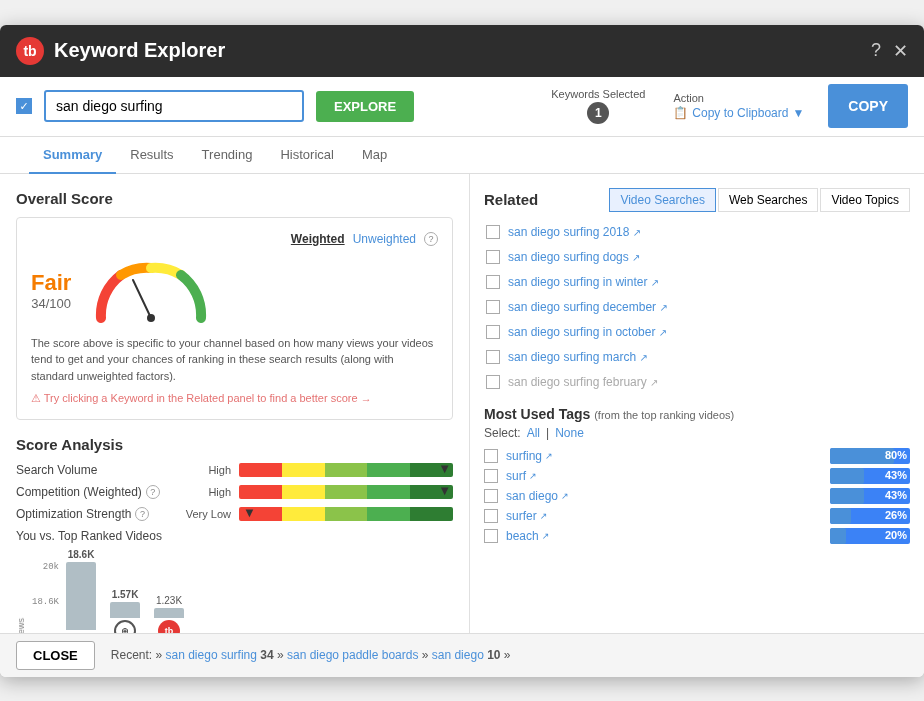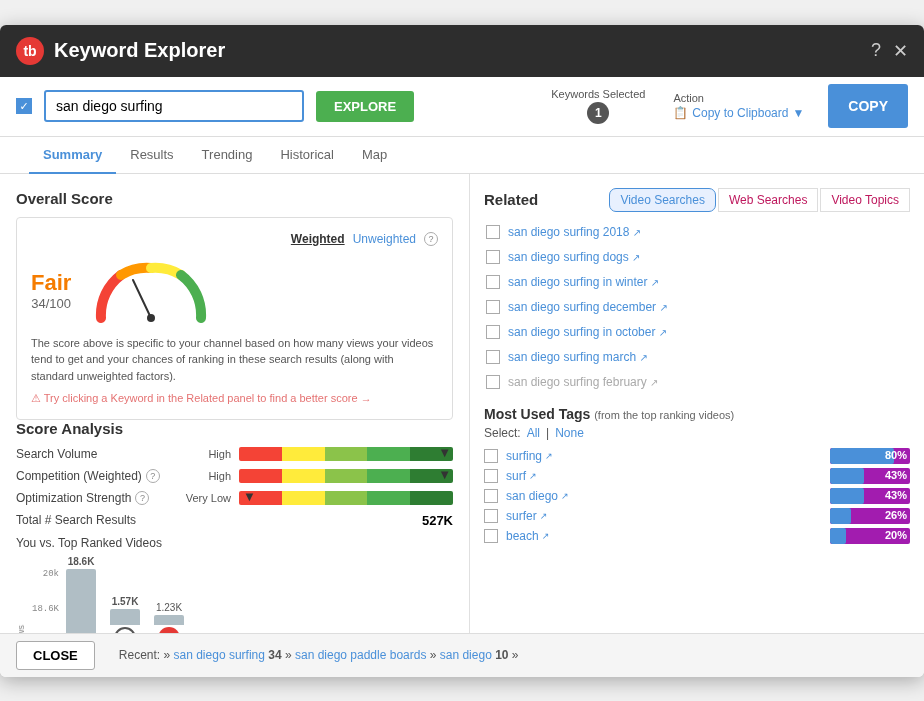--- a/index.html
+++ b/index.html
@@ -33,21 +33,21 @@
     .nav-tab.active { color: #4a90d9; border-bottom: 2px solid #4a90d9; font-weight: 600; }
 
     
     .main-content { display: flex; flex: 1; overflow: hidden; }
 
     
     .left-panel { width: 470px; padding: 16px; overflow-y: auto; border-right: 1px solid #e0e0e0; flex-shrink: 0; }
     .section-title { font-size: 15px; font-weight: bold; color: #333; margin-bottom: 10px; }
 
     
-    .overall-score-card { border: 1px solid #ddd; border-radius: 4px; padding: 14px; }
+    .overall-score-card { border: 1px solid #ddd; border-radius: 4px; padding: 14px; margin-bottom: 16px; }
     .score-header { display: flex; justify-content: space-between; align-items: center; margin-bottom: 12px; }
     .score-tabs { display: flex; gap: 8px; }
     .score-tab { font-size: 12px; color: #4a90d9; cursor: pointer; }
     .score-tab.active { font-weight: bold; color: #333; text-decoration: underline; }
     .score-gauge-area { display: flex; align-items: center; gap: 20px; margin-bottom: 12px; }
     .score-value { text-align: center; }
     .score-fair { font-size: 22px; font-weight: bold; color: #f57c00; }
     .score-number { font-size: 13px; color: #666; }
     .gauge { position: relative; width: 120px; height: 65px; }
     .gauge svg { width: 120px; height: 65px; }
@@ -68,42 +68,42 @@
     .bar-dark-green { background: #2e7d32; flex: 1; }
     .metric-total { display: flex; justify-content: flex-end; font-size: 13px; font-weight: bold; margin-bottom: 8px; }
 
     
     .right-panel { flex: 1; padding: 14px; overflow-y: auto; display: flex; flex-direction: column; gap: 12px; }
     
     
     .related-header { display: flex; align-items: center; justify-content: space-between; margin-bottom: 8px; }
     .related-title { font-size: 15px; font-weight: bold; color: #333; }
     .related-tabs { display: flex; gap: 2px; }
-    .related-tab { padding: 4px 10px; font-size: 12px; border: 1px solid #ddd; cursor: pointer; background: #fff; color: #be185d; }
-    .related-tab.active { background: #e8f0fe; border-color: #4a90d9; color: #4a90d9; border-radius: 7px; }
+    .related-tab { padding: 4px 10px; font-size: 12px; border: 1px solid #ddd; cursor: pointer; background: #fff; color: #000000; }
+    .related-tab.active { background: #e8f0fe; border-color: #4a90d9; color: #4a90d9; }
     .related-list { display: flex; flex-direction: column; gap: 1px; overflow-y: auto; max-height: 210px; }
     .related-item { display: flex; align-items: center; gap: 8px; padding: 5px 2px; font-size: 12px; color: #4a90d9; cursor: pointer; }
     .related-checkbox { width: 14px; height: 14px; border: 1px solid #aaa; flex-shrink: 0; cursor: pointer; }
     
     
     .tags-section { }
     .tags-header { font-size: 14px; font-weight: bold; color: #333; margin-bottom: 4px; }
     .tags-header span { font-size: 11px; font-weight: normal; color: #666; }
     .tags-select-row { display: flex; align-items: center; gap: 6px; margin-bottom: 8px; font-size: 12px; color: #555; }
     .tags-select-link { color: #4a90d9; cursor: pointer; }
     .tags-list { display: flex; flex-direction: column; gap: 4px; overflow-y: auto; max-height: 130px; }
     .tag-item { display: flex; align-items: center; gap: 8px; font-size: 12px; }
     .tag-checkbox { width: 14px; height: 14px; border: 1px solid #aaa; flex-shrink: 0; cursor: pointer; }
     .tag-name { color: #4a90d9; cursor: pointer; flex: 1; display: flex; align-items: center; gap: 3px; }
     .tag-bar-fill { height: 100%; background: #4a90d9; border-radius: 2px; position: absolute; left: 0; top: 0; }
-    .tag-bar-wrapper { position: relative; width: 80px; height: 16px; background: #a21caf; border-radius: 2px; overflow: hidden; }
+    .tag-bar-wrapper { position: relative; width: 80px; height: 16px; background: #3b82f6; border-radius: 2px; overflow: hidden; }
     .tag-pct { font-size: 11px; color: #fff; position: absolute; right: 3px; top: 1px; z-index: 1; font-weight: bold; }
 
     
-    .footer { background: #f5f5f5; border-top: 1px solid #ddd; display: flex; align-items: center; padding: 0 16px; height: 44px; flex-shrink: 0; gap: 16px; }
+    .footer { background: #f5f5f5; border-top: 1px solid #ddd; display: flex; align-items: center; padding: 0 16px; height: 44px; flex-shrink: 0; gap: 8px; }
     .close-btn { background: #fff; border: 1px solid #aaa; border-radius: 3px; padding: 6px 16px; font-size: 13px; cursor: pointer; font-weight: bold; }
     .footer-recent { font-size: 12px; color: #555; margin-left: 8px; }
     .footer-link { color: #4a90d9; cursor: pointer; }
     .footer-num { color: #555; font-weight: bold; }
     
     
     .right-panel::-webkit-scrollbar, .related-list::-webkit-scrollbar, .tags-list::-webkit-scrollbar { width: 6px; }
     .right-panel::-webkit-scrollbar-thumb, .related-list::-webkit-scrollbar-thumb, .tags-list::-webkit-scrollbar-thumb { background: #ccc; border-radius: 3px; }
     
     .help-icon { display: inline-flex; width: 14px; height: 14px; border-radius: 50%; border: 1px solid #aaa; color: #888; font-size: 9px; align-items: center; justify-content: center; cursor: pointer; }
@@ -236,24 +236,20 @@
               <div class="bar-red"></div>
               <div class="bar-yellow"></div>
               <div class="bar-light-green"></div>
               <div class="bar-green"></div>
               <div class="bar-dark-green"></div>
             </div>
             <span style="position:absolute; left:4px; font-size:13px; color:#333; top:-2px;">▼</span>
           </div>
         </div>
 
-        <div class="metric-total">
-          <span style="font-size:12px; color:#444; font-weight:normal; flex:1;">Total # Search Results</span>
-          <span>527K</span>
-        </div>
 
         <div>
           <div style="font-size:12px; color:#444; margin-bottom:6px;">You vs. Top Ranked Videos</div>
           <div style="display:flex; align-items:flex-end; gap:4px;">
             <span style="font-size:9px; color:#888; writing-mode:vertical-rl; transform:rotate(180deg); margin-right:2px;">Views</span>
             <div style="display:flex; flex-direction:column; justify-content:space-between; height:80px; font-size:9px; color:#888; text-align:right; padding-right:3px;font-family:Liberation Mono, monospace;">
               <span>20k</span>
               <span>18.6K</span>
               <span>0</span>
             </div>

